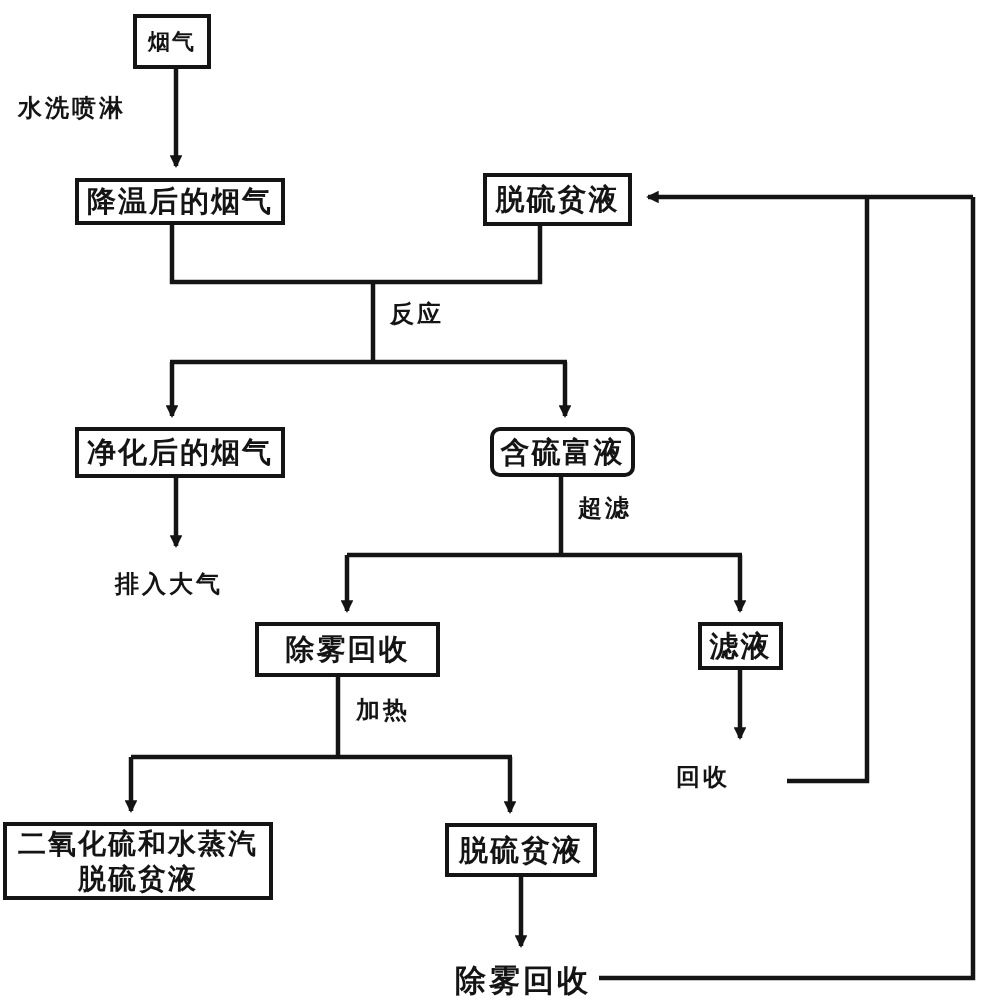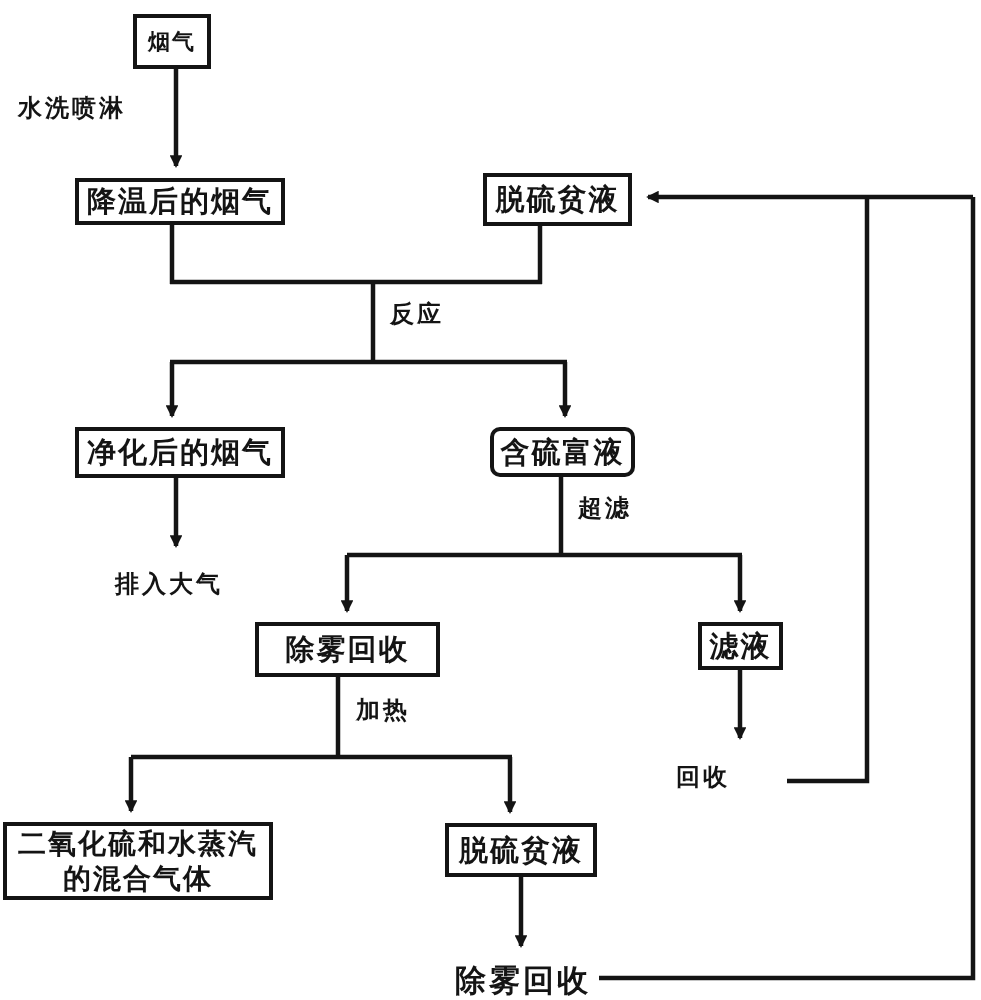--- a/index.html
+++ b/index.html
@@ -93,21 +93,21 @@
 
   <div class="node" style="left:75px; top:427px; width:210px; height:51px;">净化后的烟气</div>
 
   <div class="node" style="left:490px; top:427px; width:145px; height:50px;border-radius:10px;">含硫富液</div>
 
   <div class="node" style="left:255px; top:622px; width:185px; height:55px;">除雾回收</div>
 
   <div class="node" style="left:698px; top:622px; width:85px; height:48px;">滤液</div>
 
   <div class="node" style="left:3px; top:822px; width:270px; height:78px; font-size:28px;">二氧化硫和水蒸汽
-的混合气体</div>
+脱硫贫液</div>
 
   <div class="node" style="left:445px; top:823px; width:152px; height:54px;">脱硫贫液</div>
 
   <div class="lbl" style="left:18px; top:92px;">水洗喷淋</div>
 
   <div class="lbl" style="left:390px; top:298px;">反应</div>
 
   <div class="lbl" style="left:578px; top:492px;">超滤</div>
 
   <div class="lbl" style="left:115px; top:568px;">排入大气</div>

